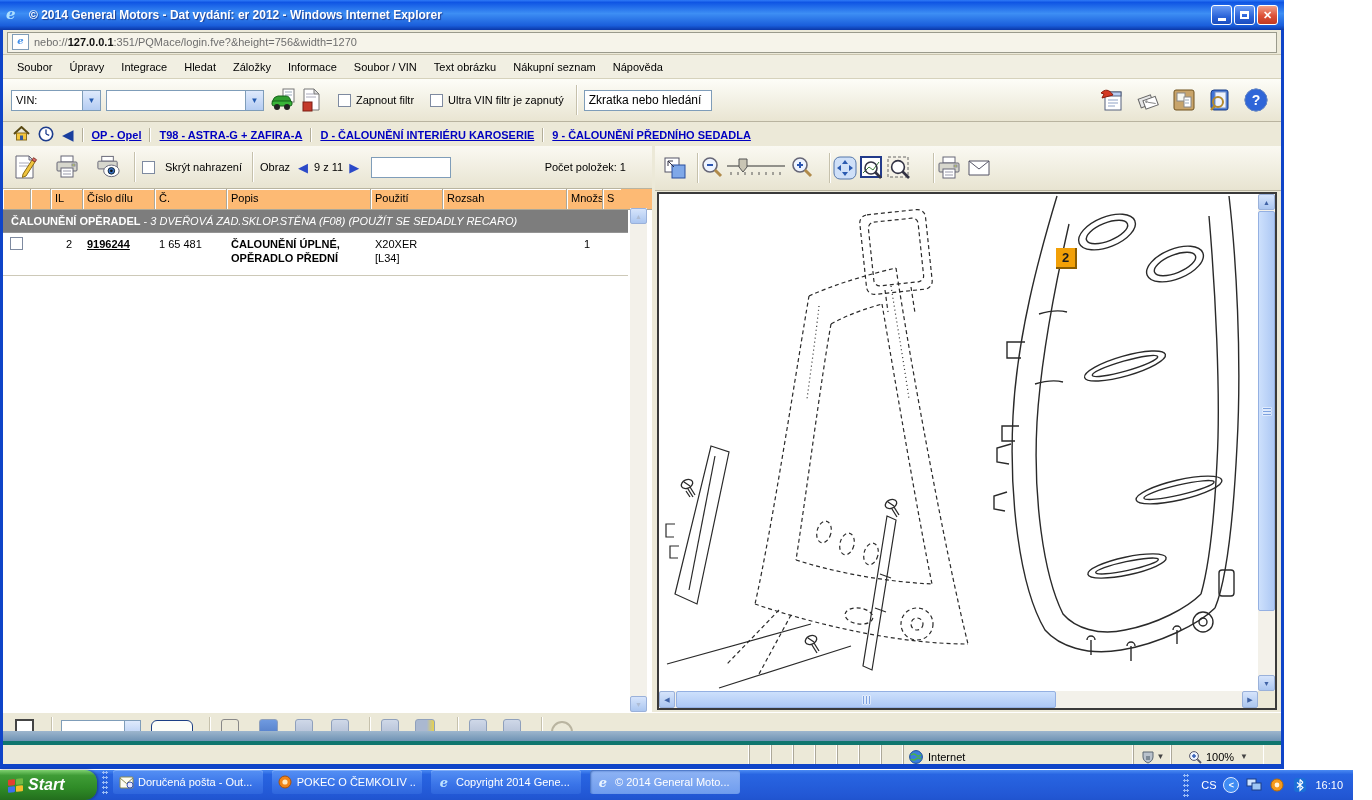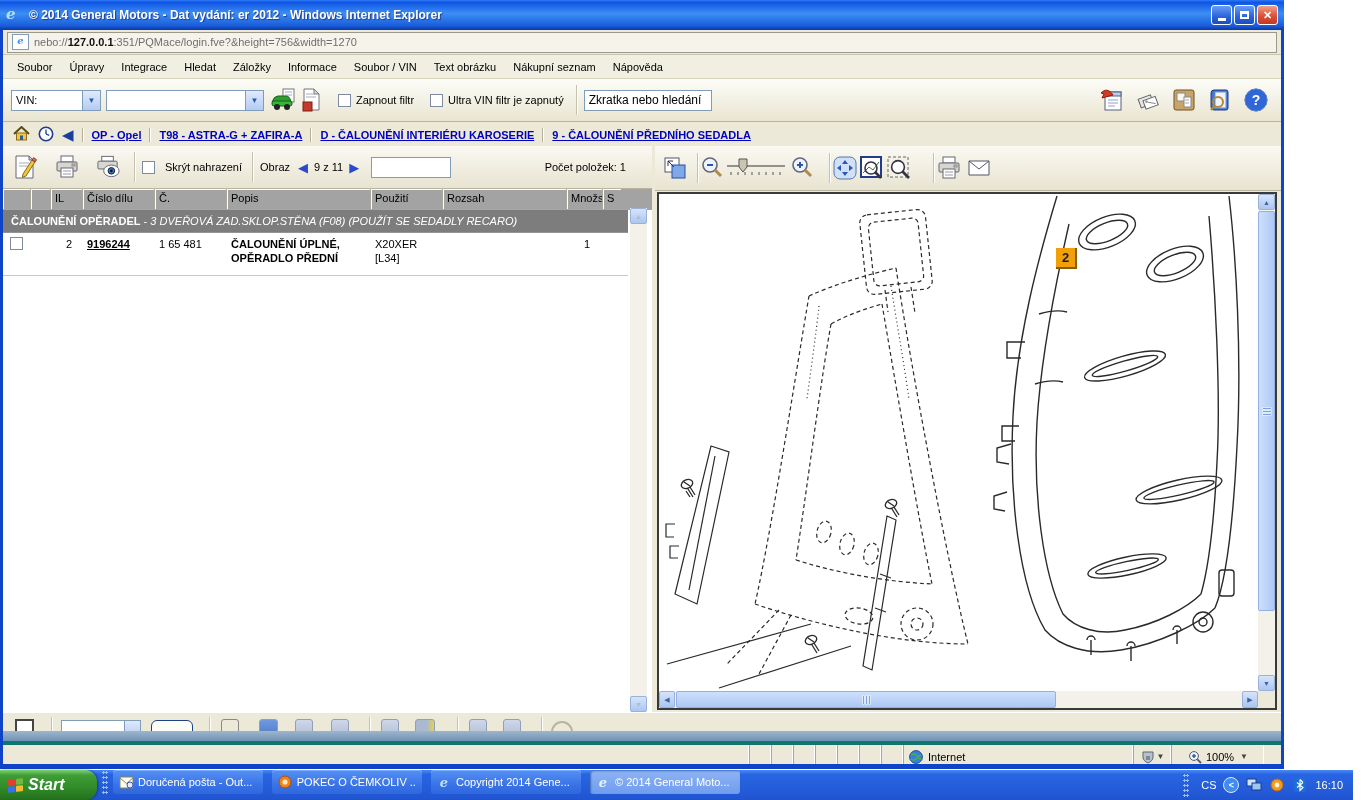--- a/index.html
+++ b/index.html
@@ -52,21 +52,21 @@
   .backtri{color:#1a3f9e;font-size:15px;line-height:15px}
 
   
   #content{position:absolute;left:0;top:116px;width:1278px;height:566px;background:#ece9d8}
   #leftpanel{position:absolute;left:0;top:0;width:649px;height:566px;background:#fff}
   .ltoolbar{height:42px;background:linear-gradient(180deg,#faf9f2,#e8e4d1);border-bottom:1px solid #b9b4a0;
             display:flex;align-items:center;padding:0 8px;position:relative}
   .navarrow{color:#2b49c8;font-size:13px;line-height:13px;cursor:pointer}
 
   
-  .thead{display:flex;height:20px;background:#a3a3a3;border-bottom:1px solid #aca899}
+  .thead{display:flex;height:20px;background:#fdba74;border-bottom:1px solid #aca899}
   .th{border-right:1px solid #aca899;box-shadow:inset 1px 1px 0 #fff;padding:3px 0 0 4px;box-sizing:border-box;
       white-space:nowrap;overflow:hidden;height:20px}
   .grouprow{height:23px;background:#7d7d7d;color:#fff;display:flex;align-items:center;padding:0 8px;
             border-bottom:1px solid #949494;white-space:nowrap;overflow:hidden}
   .grouprow b{font-weight:bold}
   .grouprow i{}
   .datarow{display:flex;height:42px;border-bottom:1px solid #cdc9b8;background:#fff}
   .td{padding:4px 0 0 4px;box-sizing:border-box;line-height:14px}
   .partlink{font-weight:bold;text-decoration:underline;cursor:pointer}
 

